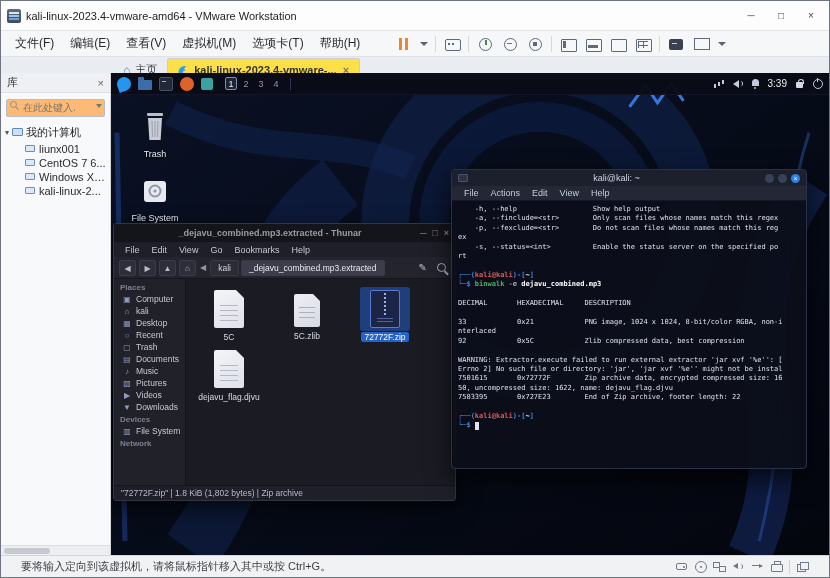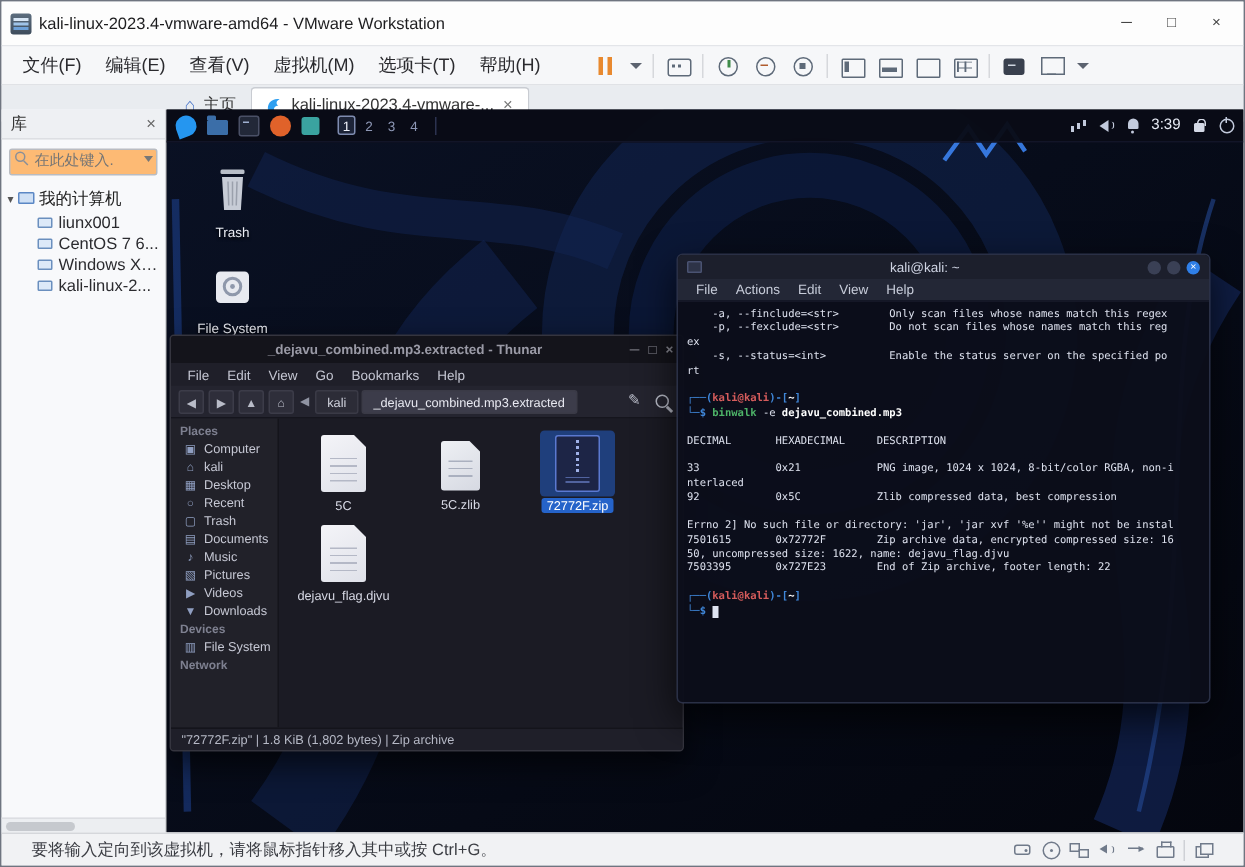--- a/index.html
+++ b/index.html
@@ -34,21 +34,21 @@
   .tb-pane-left::after{content:"";position:absolute;left:4px;top:6px;width:3px;height:7px;background:#5e6a79;}
   .tb-pane-bottom::after{content:"";position:absolute;left:4px;top:10px;width:10px;height:3px;background:#5e6a79;}
   .tb-pane-grid::after{content:"";position:absolute;left:4px;top:6px;width:10px;height:7px;background:linear-gradient(90deg,#5e6a79 1px,transparent 1px) 0 0/5px 100%,linear-gradient(#5e6a79 1px,transparent 1px) 0 0/100% 4px;}
   .tb-console::before{content:"";position:absolute;left:2px;top:4px;width:14px;height:11px;background:#39404e;border-radius:2px;}
   .tb-console::after{content:"";position:absolute;left:5px;top:8px;width:5px;height:1.6px;background:#cfd5e0;}
   .tb-display::before{content:"";position:absolute;left:2px;top:3px;width:14px;height:10px;border:1.3px solid #5e6a79;}
   .tb-display::after{content:"";position:absolute;left:6px;top:14px;width:6px;height:1.6px;background:#5e6a79;}
 
   .tabbar{height:24px;background:#e9ecf0;border-bottom:1px solid #d2d5da;display:flex;align-items:flex-end;padding-left:112px;}
   .tab{height:22px;display:flex;align-items:center;gap:5px;padding:0 9px;font-size:11px;color:#333;border:1px solid transparent;border-bottom:none;}
-  .tab.active{background:#ffffff;border-color:#c9ccd2;border-radius:3px 3px 0 0;font-weight:normal;}
+  .tab.active{background:#fde047;border-color:#c9ccd2;border-radius:3px 3px 0 0;font-weight:bold;}
   .tab-home-icon{color:#4a76c9;font-size:12px;}
   .tab-close{font-size:11px;color:#777;padding:0 1px;}
   .kali-tab-icon{width:12px;height:12px;}
 
   
   .content{position:absolute;top:72px;left:0;right:0;bottom:22px;display:flex;}
 
   
   .library{width:110px;background:#f8f9fb;border-right:1px solid #d4d6da;display:flex;flex-direction:column;position:relative;}
   .lib-header{height:20px;display:flex;align-items:center;padding:0 6px;background:#eef0f3;border-bottom:1px solid #dddfe3;}
@@ -482,35 +482,37 @@
           </span>
         </div>
         <div class="tm-menubar">
             <span class="tm-menu">File</span>
             <span class="tm-menu">Actions</span>
             <span class="tm-menu">Edit</span>
             <span class="tm-menu">View</span>
             <span class="tm-menu">Help</span>
           </div>
         <div class="tm-output">
+            <div class="tline">    -h, --help                  Show help output</div>
             <div class="tline">    -a, --finclude=&lt;str&gt;        Only scan files whose names match this regex</div>
             <div class="tline">    -p, --fexclude=&lt;str&gt;        Do not scan files whose names match this reg</div>
             <div class="tline">ex</div>
             <div class="tline">    -s, --status=&lt;int&gt;          Enable the status server on the specified po</div>
             <div class="tline">rt</div>
             <div class="tline">&nbsp;</div>
             <div class="tline"><span class="c-frame">┌──(</span><span class="c-user">kali@kali</span><span class="c-frame">)-[</span><span class="c-path">~</span><span class="c-frame">]</span></div>
             <div class="tline"><span class="c-frame">└─$ </span><span class="c-cmd">binwalk</span><span class="c-plain"> -e </span><span class="c-arg">dejavu_combined.mp3</span></div>
             <div class="tline">&nbsp;</div>
             <div class="tline">DECIMAL       HEXADECIMAL     DESCRIPTION</div>
             <div class="tline">&nbsp;</div>
             <div class="tline">33            0x21            PNG image, 1024 x 1024, 8-bit/color RGBA, non-i</div>
             <div class="tline">nterlaced</div>
             <div class="tline">92            0x5C            Zlib compressed data, best compression</div>
             <div class="tline">&nbsp;</div>
+            <div class="tline">WARNING: Extractor.execute failed to run external extractor 'jar xvf '%e'': [</div>
             <div class="tline">Errno 2] No such file or directory: 'jar', 'jar xvf '%e'' might not be instal</div>
             <div class="tline">7501615       0x72772F        Zip archive data, encrypted compressed size: 16</div>
             <div class="tline">50, uncompressed size: 1622, name: dejavu_flag.djvu</div>
             <div class="tline">7503395       0x727E23        End of Zip archive, footer length: 22</div>
             <div class="tline">&nbsp;</div>
             <div class="tline"><span class="c-frame">┌──(</span><span class="c-user">kali@kali</span><span class="c-frame">)-[</span><span class="c-path">~</span><span class="c-frame">]</span></div>
             <div class="tline"><span class="c-frame">└─$ </span><span class="c-cursor"> </span></div>
           </div>
       </div>
 

